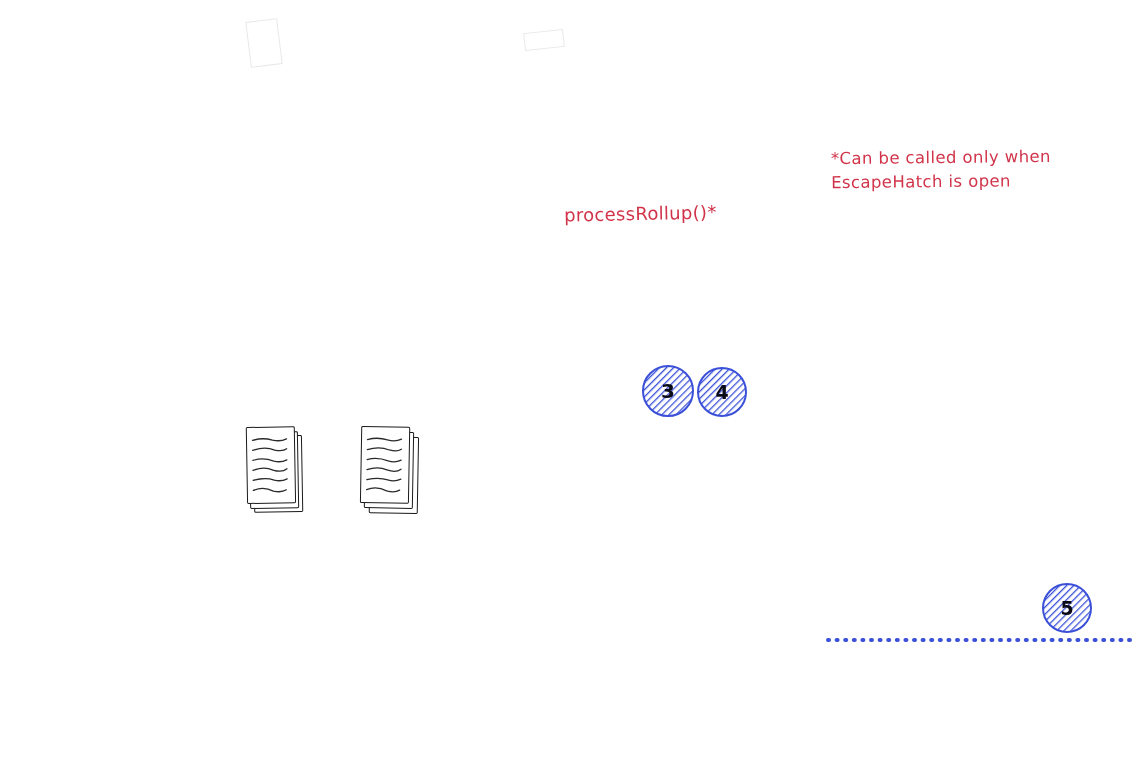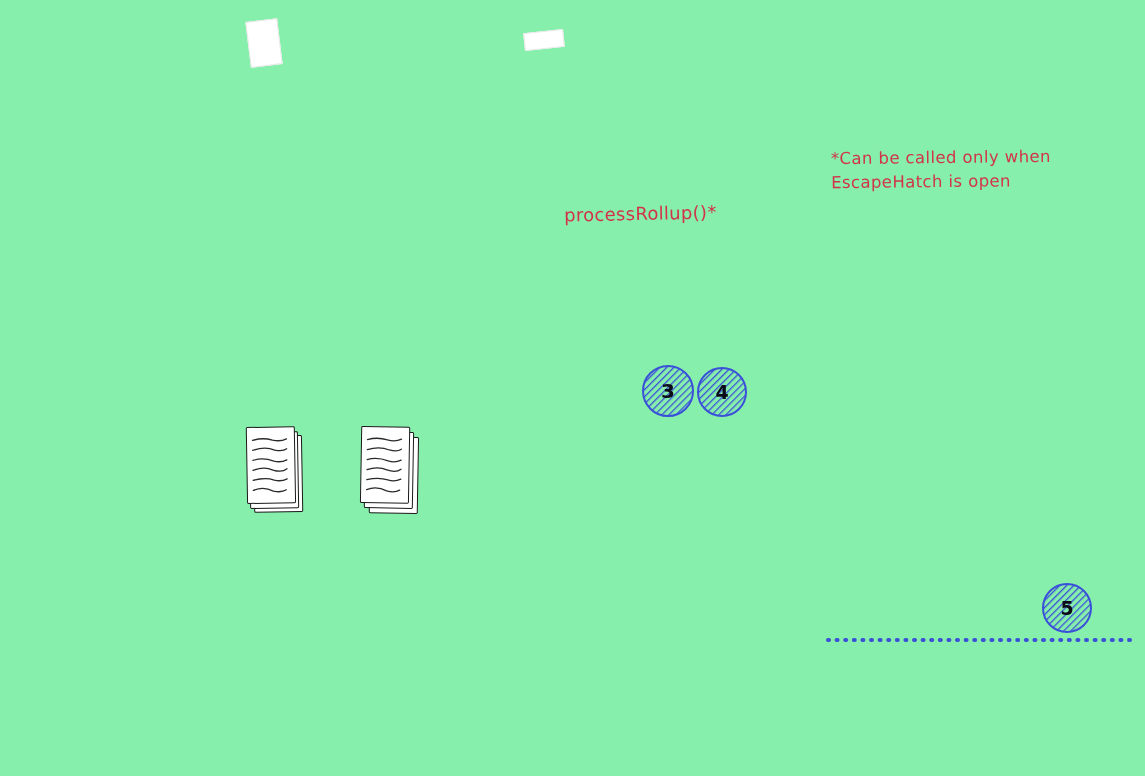--- a/index.html
+++ b/index.html
@@ -7,21 +7,21 @@
     padding: 0;
     background: #000000;
   }
   body {
     font-family: "DejaVu Sans", sans-serif;
   }
   #canvas {
     position: relative;
     width: 1145px;
     height: 776px;
-    background: #86efac;
+    background: #ffffff;
     overflow: hidden;
   }
   .abs { position: absolute; }
 
   
   .note-red {
     color: #d1344a;
     font-family: "DejaVu Sans", sans-serif;
     font-size: 16.5px;
     line-height: 24px;

